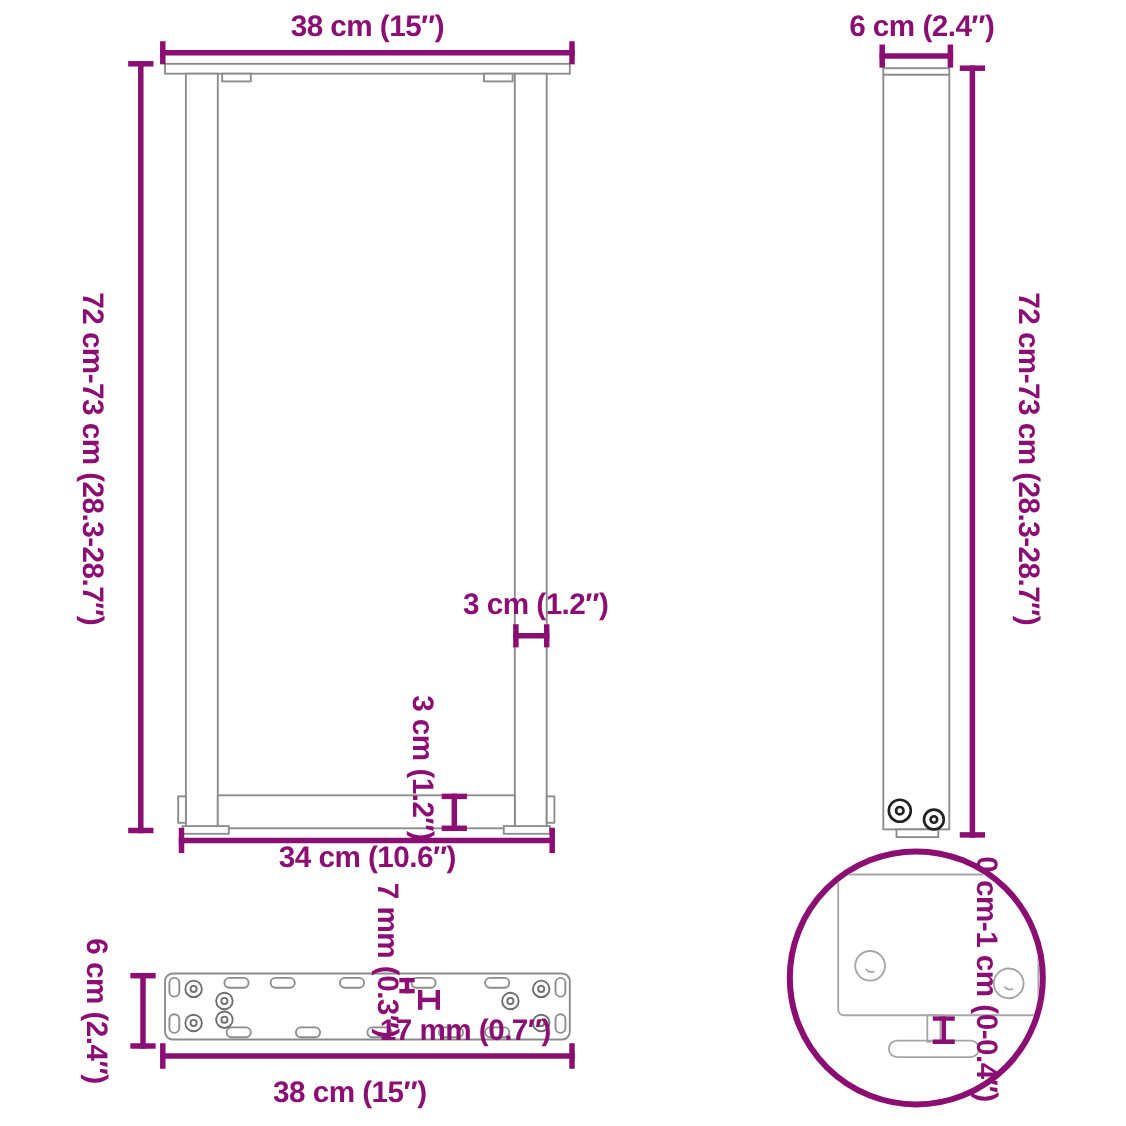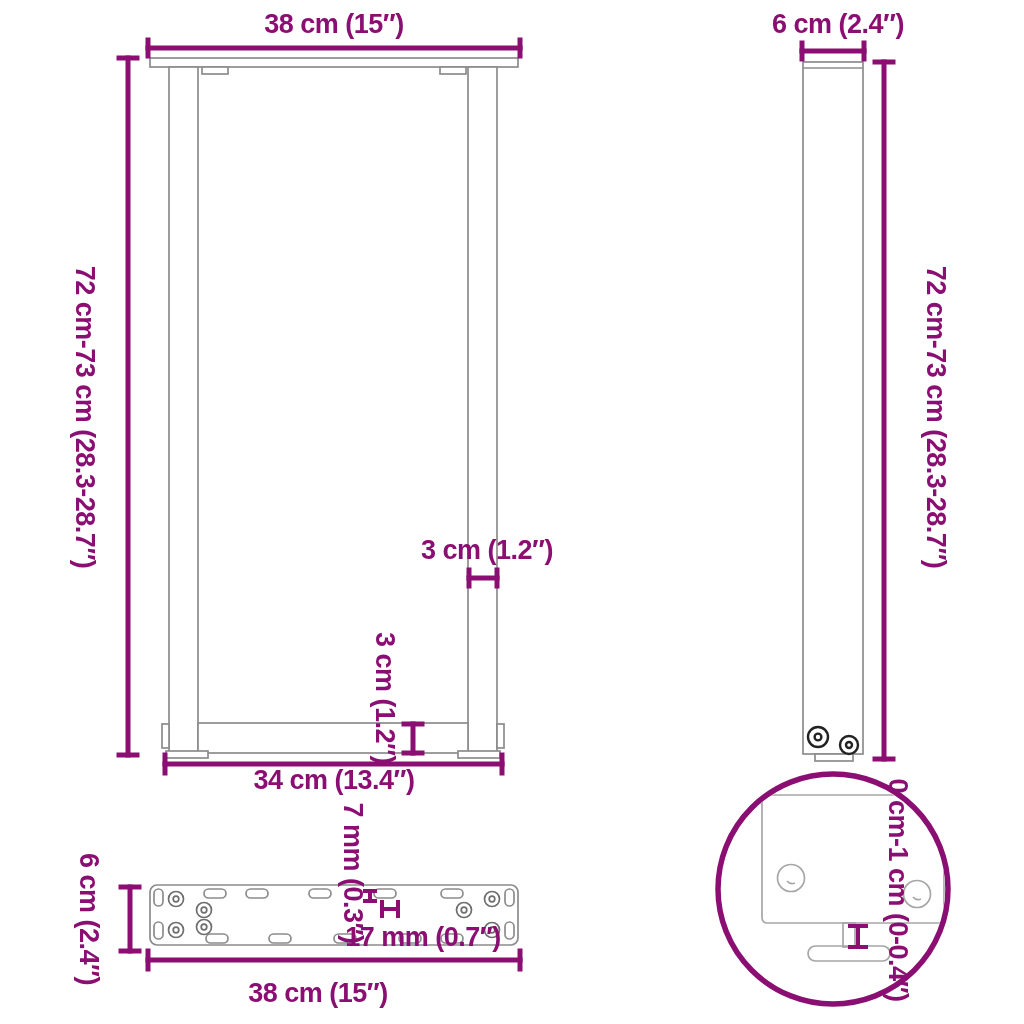--- a/index.html
+++ b/index.html
@@ -166,21 +166,21 @@
   </svg>
 
   <div class="dim-label" style="left:334px;top:24px;">38 cm (15″)</div>
 
   <div class="dim-label vertical" style="left:84px;top:417px;">72 cm-73 cm (28.3-28.7″)</div>
 
   <div class="dim-label" style="left:487px;top:550px;">3 cm (1.2″)</div>
 
   <div class="dim-label vertical" style="left:384px;top:698px;">3 cm (1.2″)</div>
 
-  <div class="dim-label" style="left:334px;top:780px;">34 cm (13.4″)</div>
+  <div class="dim-label" style="left:334px;top:780px;">34 cm (10.6″)</div>
 
   <div class="dim-label" style="left:838px;top:24px;">6 cm (2.4″)</div>
 
   <div class="dim-label vertical" style="left:935px;top:417px;">72 cm-73 cm (28.3-28.7″)</div>
 
   <div class="dim-label vertical" style="left:88px;top:919px;">6 cm (2.4″)</div>
 
   <div class="dim-label vertical" style="left:352px;top:873px;">7 mm (0.3″)</div>
 
   <div class="dim-label" style="left:423px;top:937px;">17 mm (0.7″)</div>

